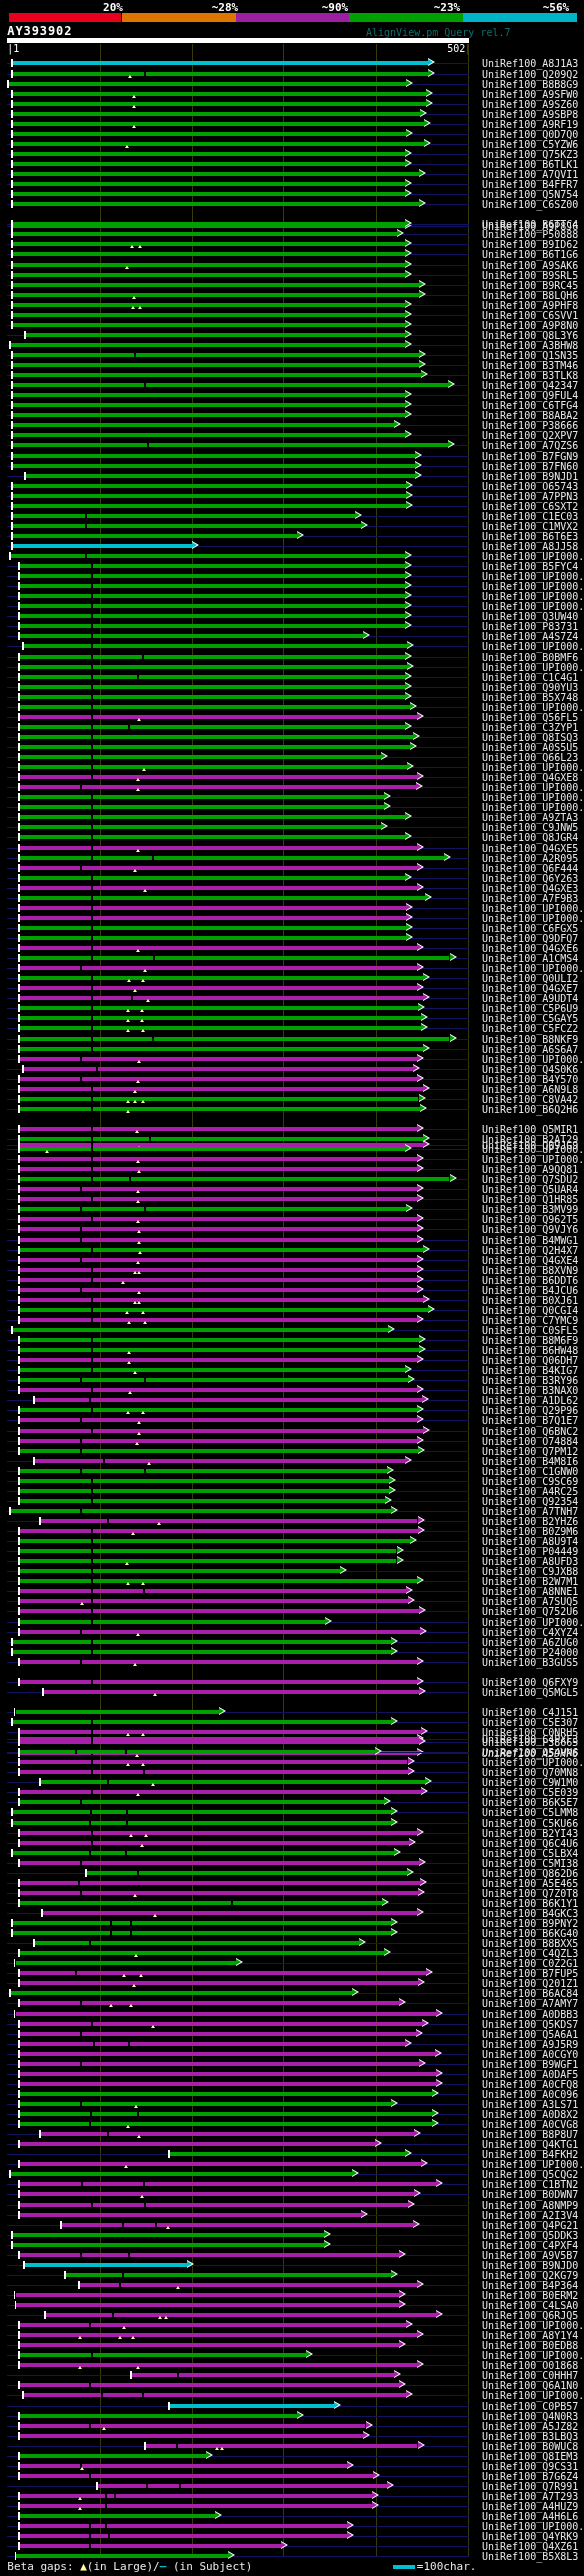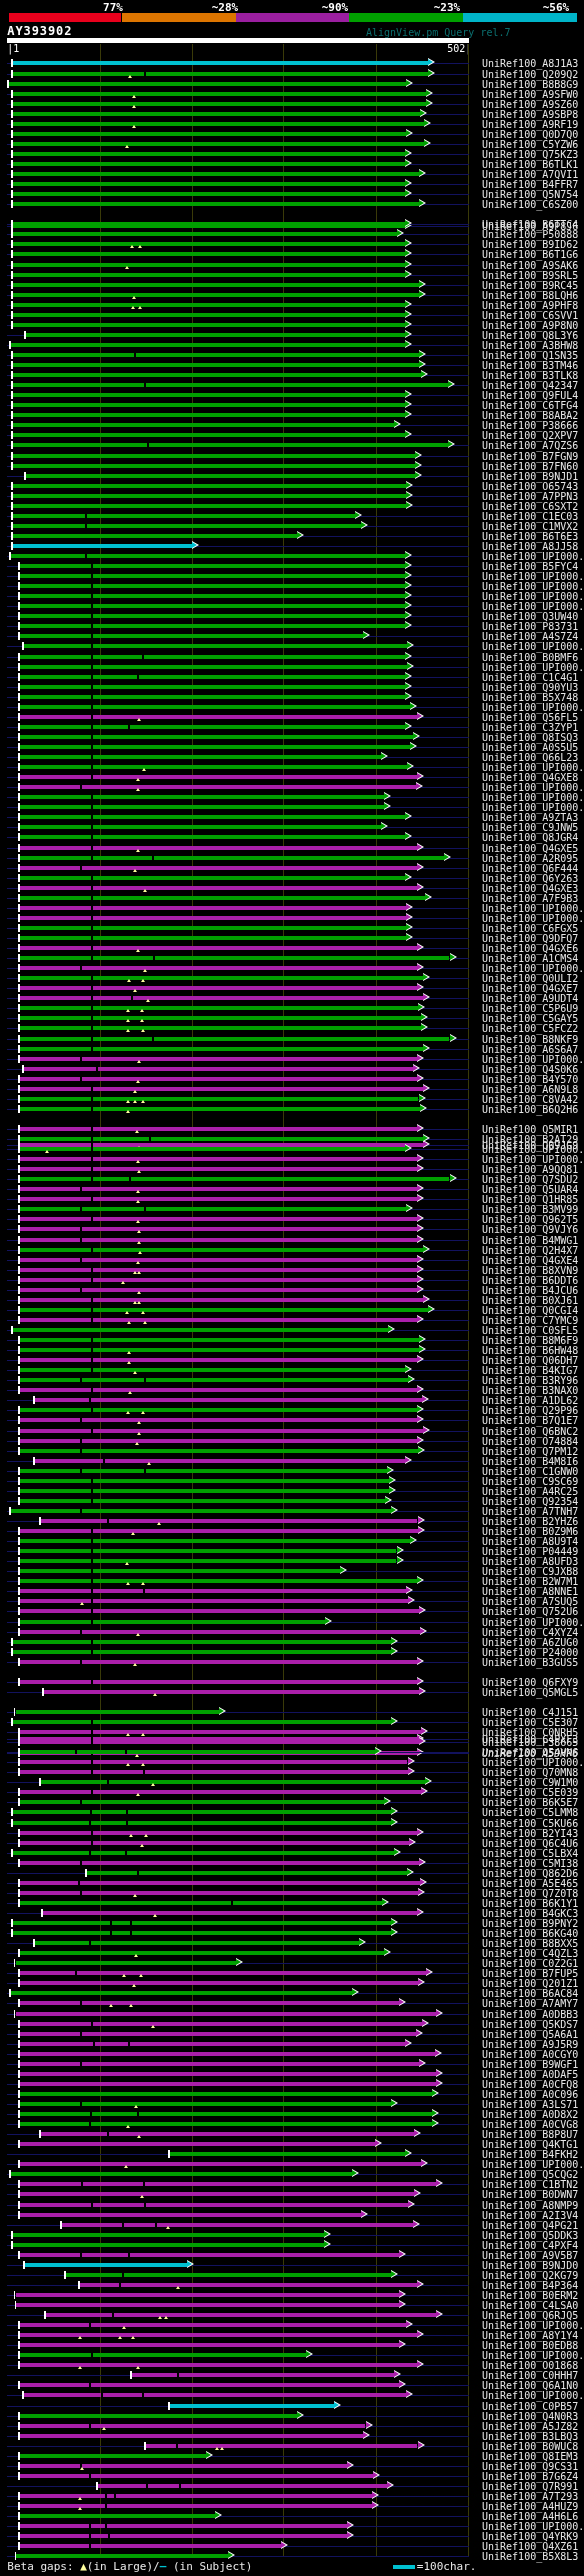--- a/index.html
+++ b/index.html
@@ -29,21 +29,21 @@
   #legend{position:absolute;left:7.3px;top:2560px;color:#e8e8e8;font-size:11px;white-space:nowrap;}
   #legend .tri{color:#ffff9e;} #legend .cdash{color:#00c0d0;font-weight:bold;}
   #legend-scale{position:absolute;left:393px;top:2560px;color:#e8e8e8;font-size:11px;}
   #legend-scale .cbar{display:inline-block;width:22px;height:4.6px;background:#00c0d0;vertical-align:middle;margin-right:1.8px;}
 </style>
 </head>
 <body>
 
 <div id="screen">
   <div id="scale-labels">
-      <div class="pct" style="left: 113px;">77%</div>
+      <div class="pct" style="left: 113px;">20%</div>
       <div class="pct" style="left: 225px;">~28%</div>
       <div class="pct" style="left: 335px;">~90%</div>
       <div class="pct" style="left: 447px;">~23%</div>
       <div class="pct" style="left: 556px;">~56%</div>
     </div>
   <div id="scale-bar">
       <div class="seg" style="left: 9.1px; width: 112px; background: rgb(232, 0, 28);"></div>
       <div class="seg" style="left: 122px; width: 114px; background: rgb(221, 117, 0);"></div>
       <div class="seg" style="left: 236px; width: 113px; background: rgb(155, 31, 160);"></div>
       <div class="seg" style="left: 349px; width: 114px; background: rgb(0, 160, 0);"></div>

